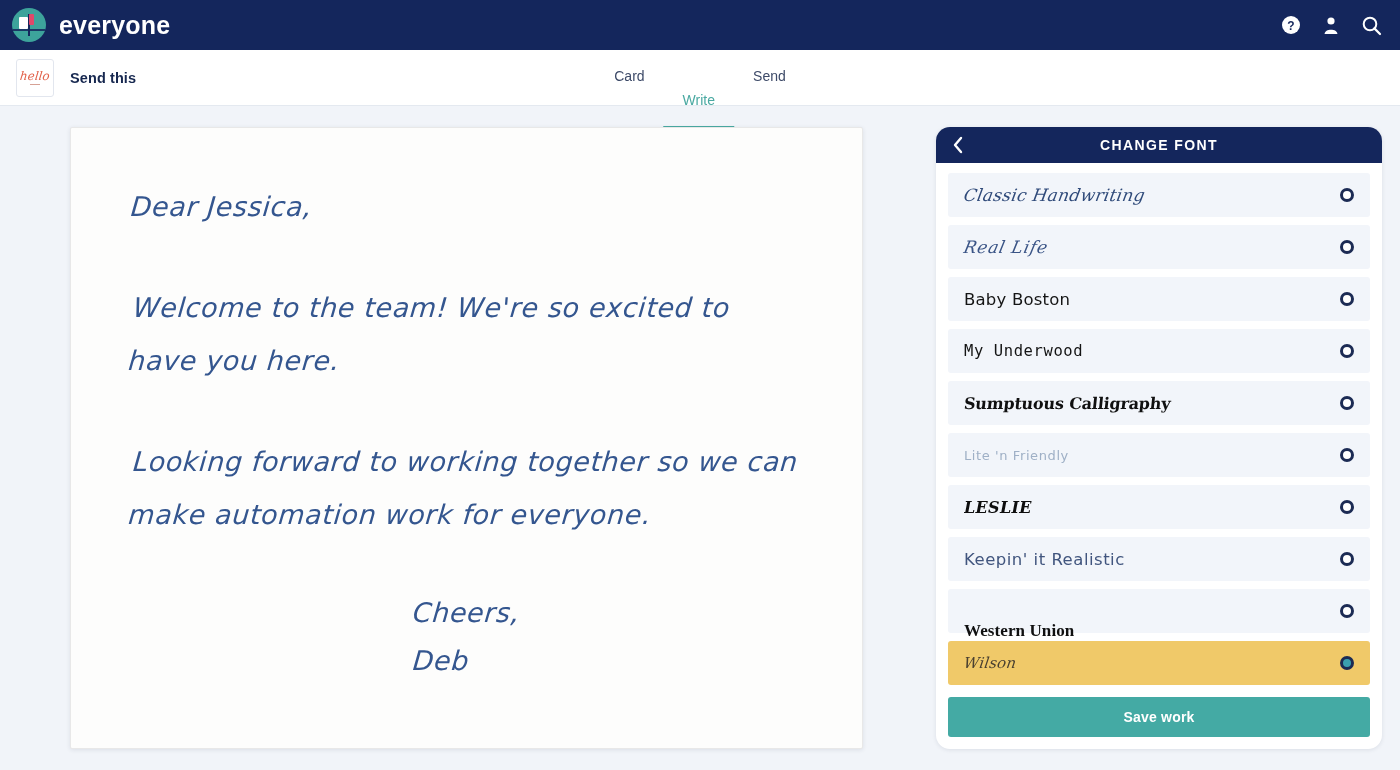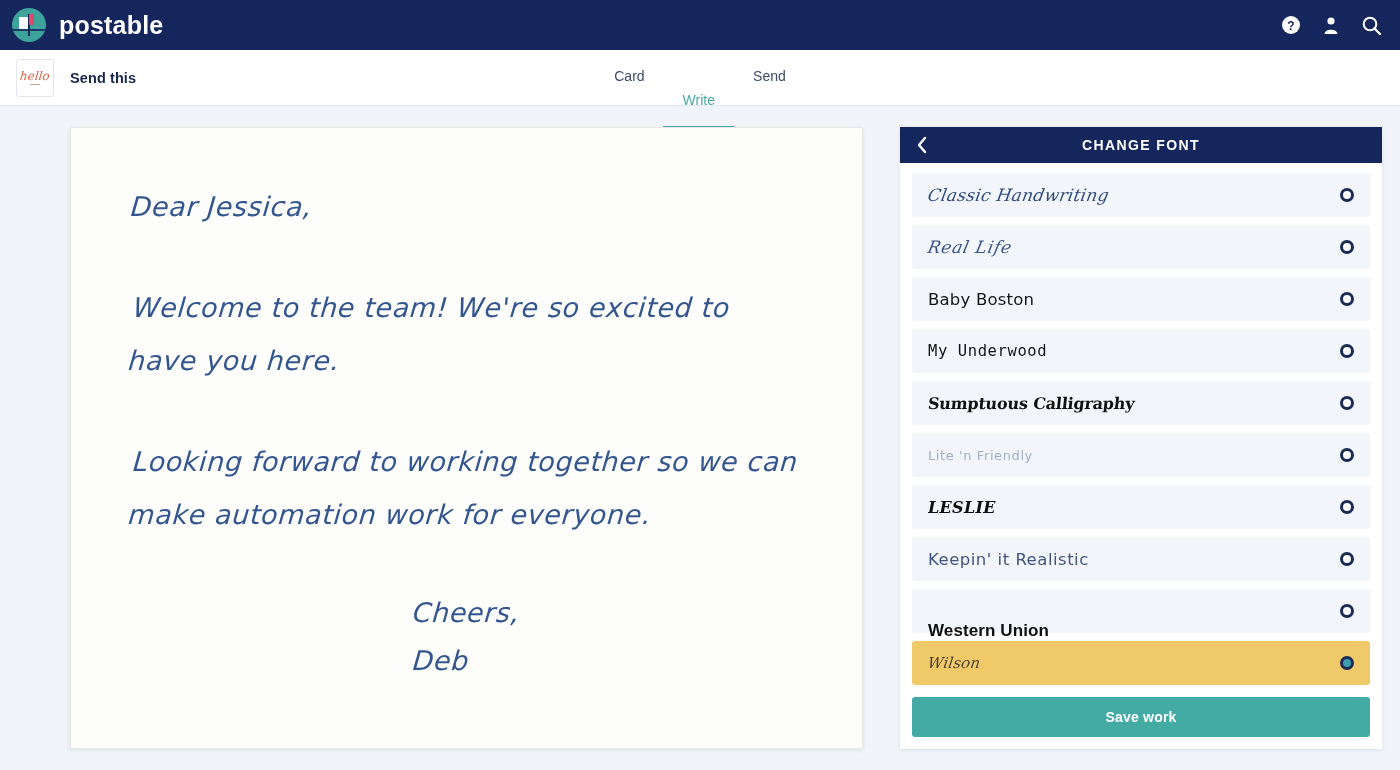--- a/index.html
+++ b/index.html
@@ -205,23 +205,23 @@
   .para { margin-bottom: 48px; max-width: 680px; }
   .para:last-child { margin-bottom: 0; }
   .signoff { margin-left: 282px; }
   .signoff .hw-line { line-height: 48px; }
 
   
   .panel {
     position: absolute;
     right: 18px;
     top: 21px;
-    width: 482px;
+    width: 446px;
     background: #ffffff;
-    border-radius: 0;
+    border-radius: 14px;
     box-shadow: 0 1px 4px rgba(26,40,70,.10);
     overflow: hidden;
   }
   .panel-head {
     height: 36px;
     background: #14265c;
     display: flex;
     align-items: center;
     position: relative;
     padding: 0 12px;
@@ -269,21 +269,21 @@
   }
   
   .f-script   { font-family: "DejaVu Serif", serif; font-style: italic; font-size: 17px; color: #2f4a7a; transform: skewX(-10deg); transform-origin: left center; letter-spacing: .3px; }
   .f-thin     { font-family: "DejaVu Serif", serif; font-style: italic; font-size: 17px; color: #3a5486; font-weight: 300; transform: skewX(-12deg); transform-origin: left center; letter-spacing: .8px; }
   .f-marker   { font-family: "DejaVu Sans", sans-serif; font-size: 16.5px; color: #151515; letter-spacing: .2px; }
   .f-type     { font-family: "DejaVu Sans Mono", monospace; font-size: 15.5px; color: #141414; letter-spacing: .6px; }
   .f-callig   { font-family: "DejaVu Serif", serif; font-size: 16px; color: #101010; font-weight: bold; transform: skewX(-6deg); transform-origin: left center; letter-spacing: -.2px; }
   .f-lite     { font-family: "DejaVu Sans", sans-serif; font-size: 13px; color: #9fb0c6; letter-spacing: .6px; }
   .f-caps     { font-family: "DejaVu Serif", serif; font-style: italic; font-weight: bold; font-size: 16px; color: #0e0e0e; letter-spacing: .3px; }
   .f-casual   { font-family: "DejaVu Sans", sans-serif; font-size: 16.5px; color: #41557e; letter-spacing: .5px; }
-  .f-serif    { font-family: Liberation Sans, sans-serif; font-weight: bold; font-size: 17px; color: #101010; letter-spacing: .1px; margin-top: 40px; }
+  .f-serif    { font-family: Liberation Serif, serif; font-weight: bold; font-size: 17px; color: #101010; letter-spacing: .1px; margin-top: 40px; }
   .f-pen      { font-family: "DejaVu Serif", serif; font-style: italic; font-size: 15px; color: #4a4030; transform: skewX(-8deg); transform-origin: left center; letter-spacing: .2px; }
 
   .radio {
     width: 14px;
     height: 14px;
     border-radius: 50%;
     border: 3px solid #1c2b54;
     background: #ffffff;
     flex: none;
     margin-left: 10px;
@@ -312,21 +312,21 @@
 <body>
 
 <div class="topbar">
   <div class="brand">
     <div class="logo-mark">
       <div class="lm-box"></div>
       <div class="lm-post"></div>
       <div class="lm-flag"></div>
       <div class="lm-band"></div>
     </div>
-    <span class="brand-name">postable</span>
+    <span class="brand-name">everyone</span>
   </div>
 
   <div class="top-actions">
     <div class="ticon">
       <svg width="20" height="20" viewBox="0 0 20 20">
           <circle cx="10" cy="10" r="9" fill="#ffffff"></circle>
           <text x="10" y="14.5" font-family="Liberation Sans, sans-serif" font-size="12" font-weight="bold" fill="#14265c" text-anchor="middle">?</text>
         </svg>
     </div>
     <div class="ticon">

